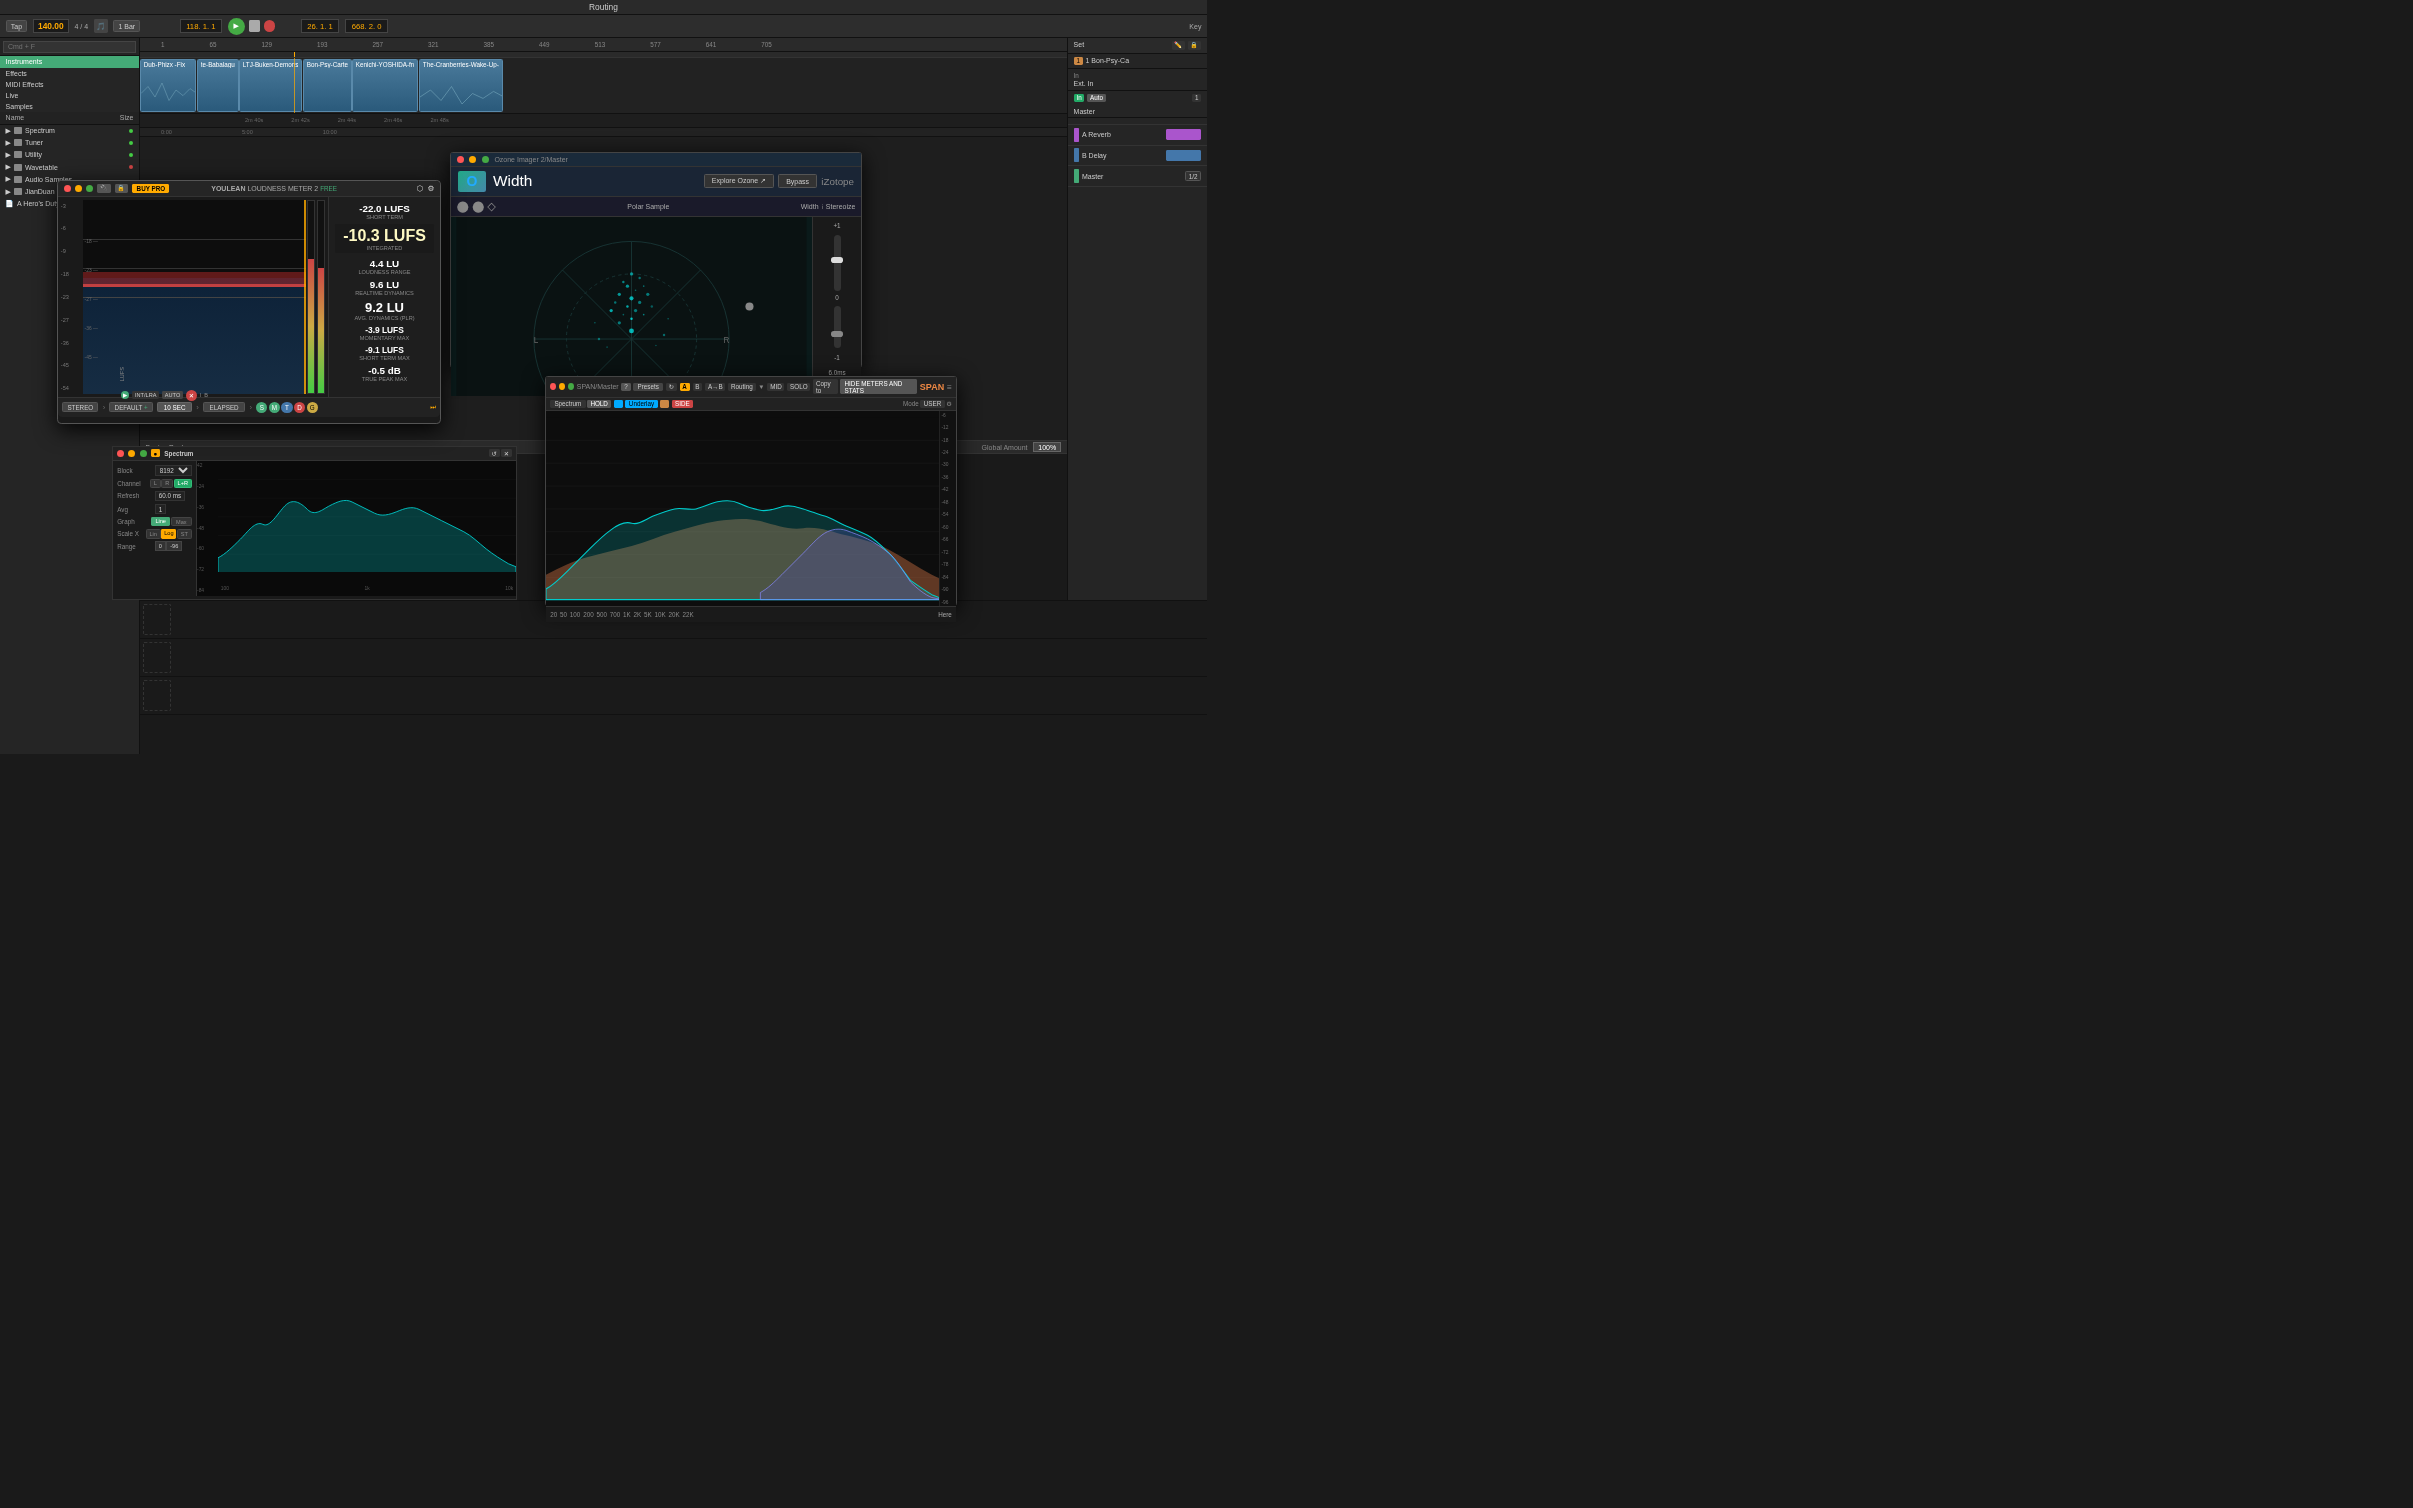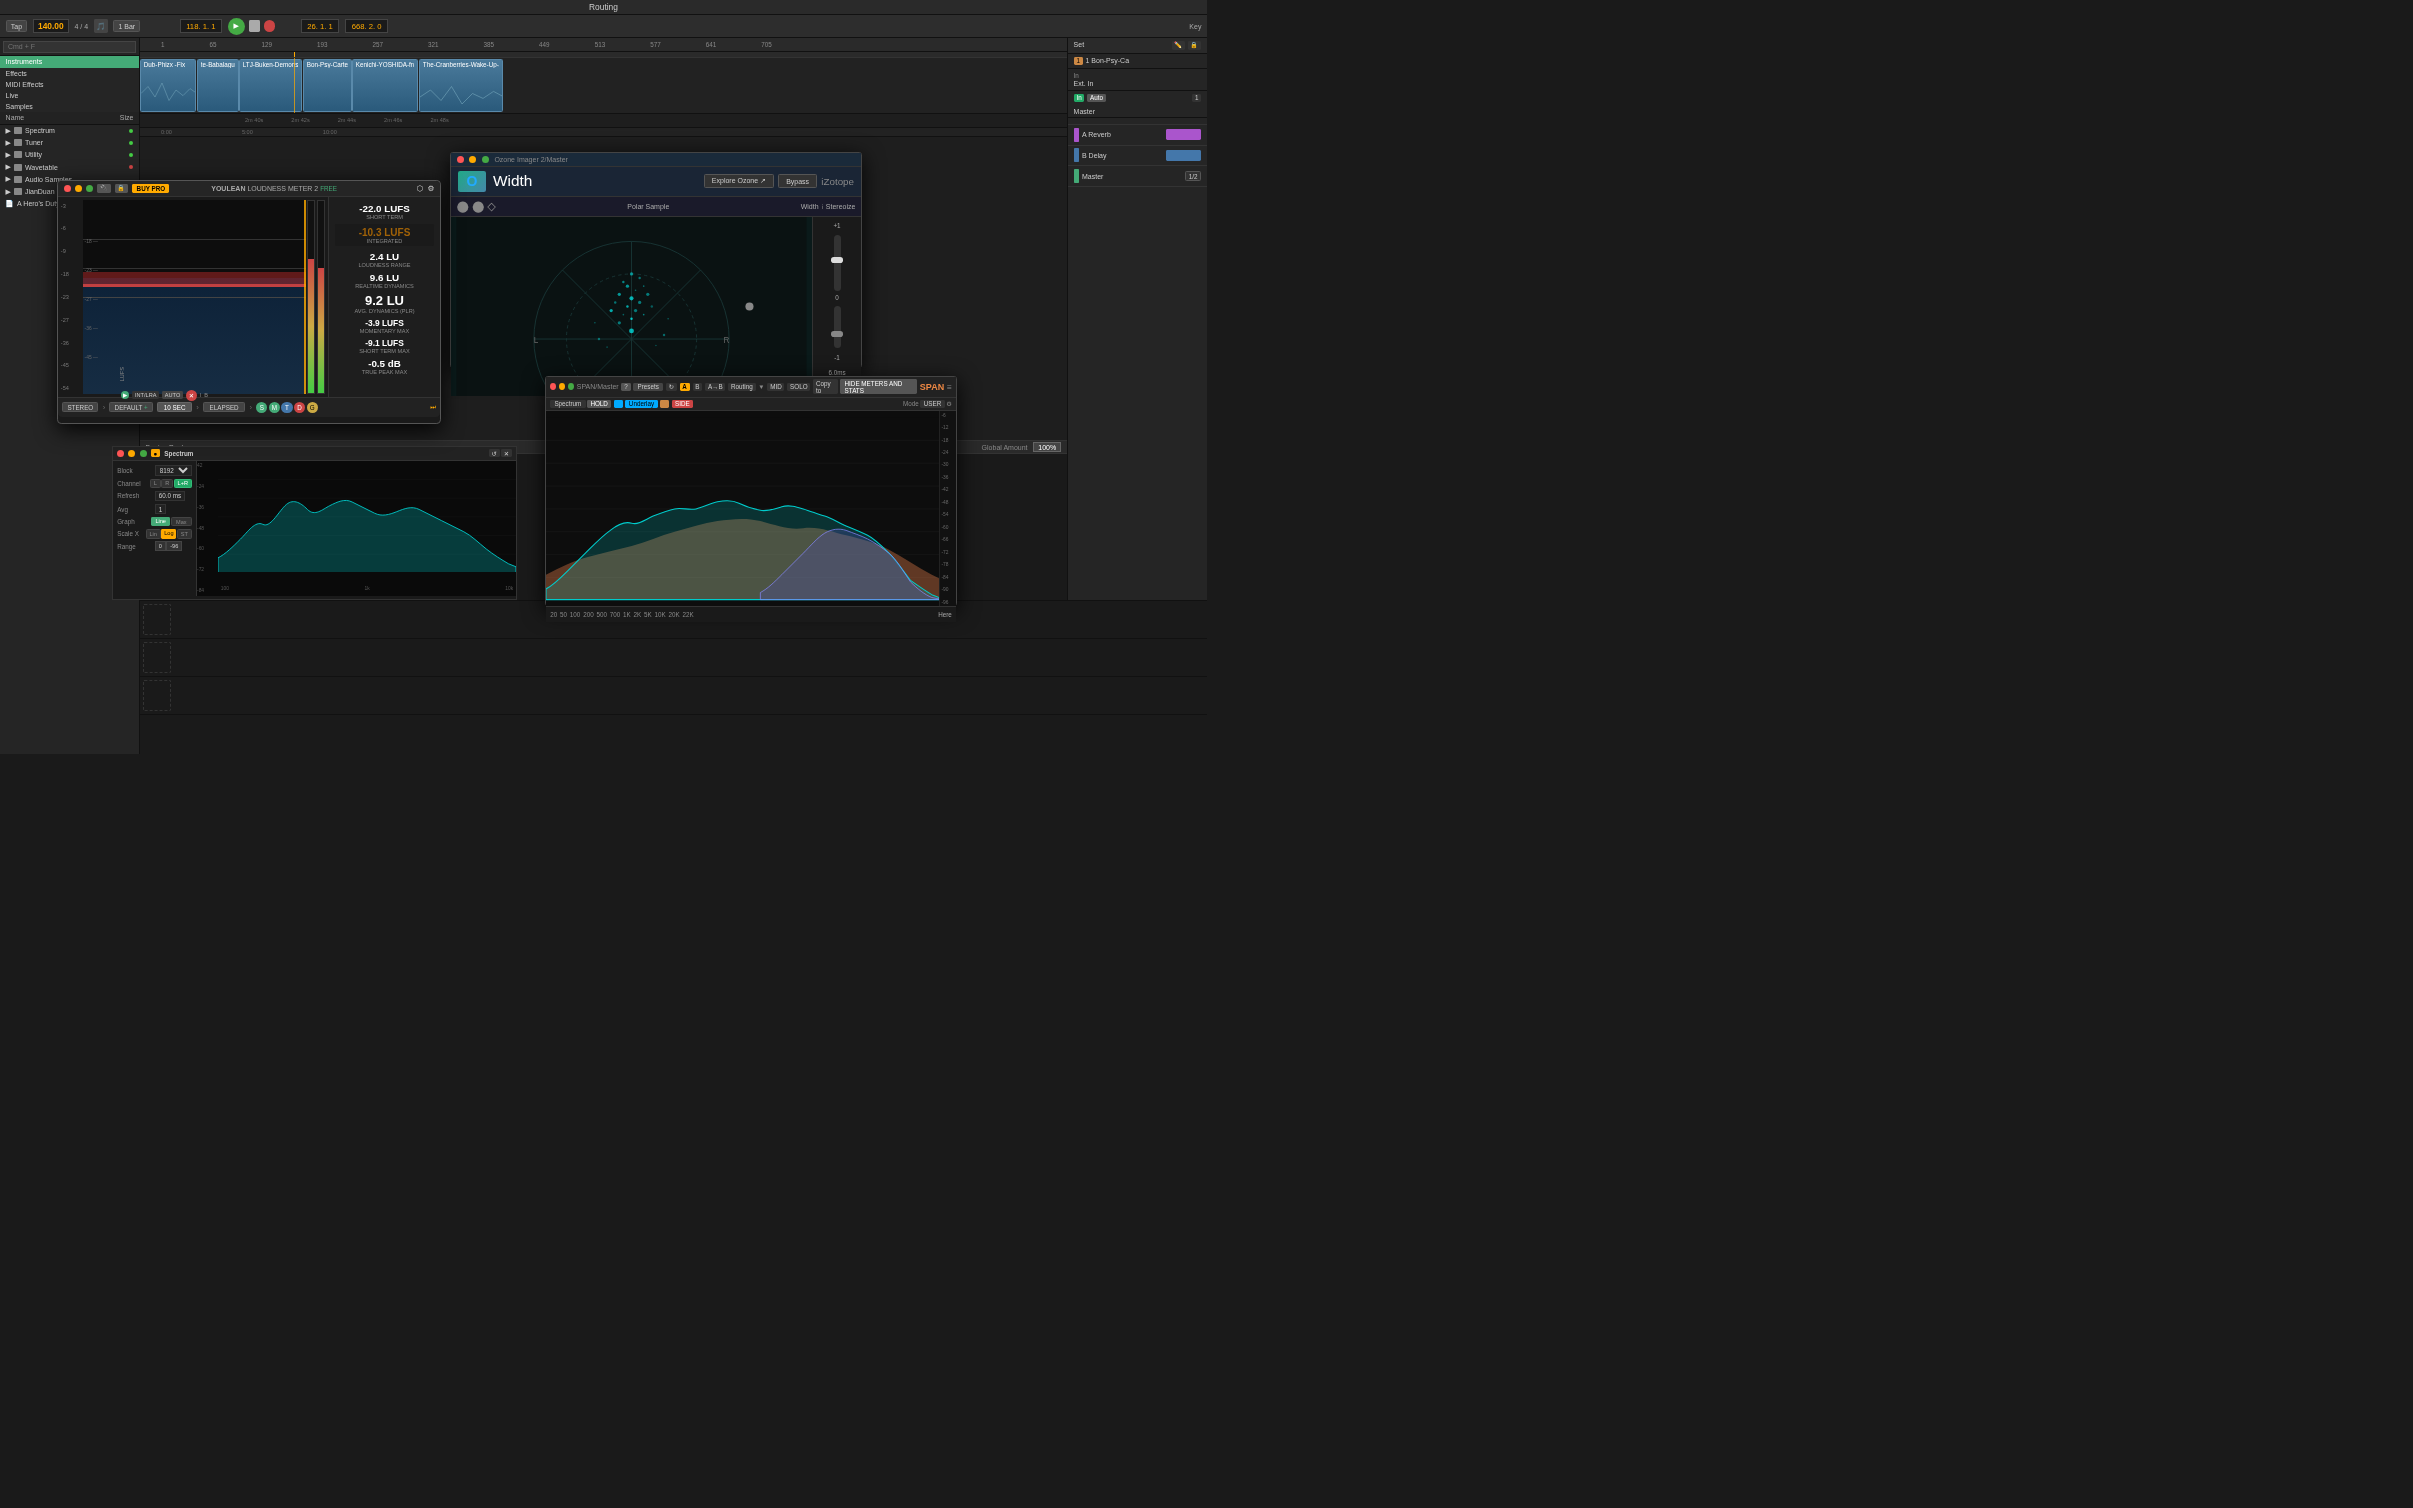--- a/index.html
+++ b/index.html
@@ -318,21 +318,21 @@
     .stat-value {
       font-size: 11.2px;
       font-weight: bold;
       color: #fff;
     }
     .stat-label {
       font-size: 5.6px;
       color: #888;
     }
     .stat-value.short-term { color: #fff; font-size: 9.8px; }
-    .stat-value.integrated { color: #a16207; font-size: 10px; }
+    .stat-value.integrated { color: #fef9c3; font-size: 16px; }
     .loudness-footer {
       height: 19.6px;
       background: #222;
       border-top: 0.7px solid #333;
       display: flex;
       align-items: center;
       gap: 4.2px;
       padding: 0 4.2px;
       border-radius: 0 0 4.2px 4.2px;
     }
@@ -822,21 +822,21 @@
     <div class="loudness-stats">
       <div class="stat-row">
         <div class="stat-value short-term">-22.0 LUFS</div>
         <div class="stat-label">SHORT TERM</div>
       </div>
       <div class="stat-row" style="background:#1a1a1a;padding:2.8px;border-radius:1.4px;">
         <div class="stat-value integrated">-10.3 LUFS</div>
         <div class="stat-label">INTEGRATED</div>
       </div>
       <div class="stat-row">
-        <div class="stat-value" style="font-size:9.8px;">2.4 LU</div>
+        <div class="stat-value" style="font-size:9.8px;">4.4 LU</div>
         <div class="stat-label">LOUDNESS RANGE</div>
       </div>
       <div class="stat-row">
         <div class="stat-value" style="font-size:9.8px;">9.6 LU</div>
         <div class="stat-label">REALTIME DYNAMICS</div>
       </div>
       <div class="stat-row">
         <div class="stat-value" style="font-size:13px;">9.2 LU</div>
         <div class="stat-label">AVG. DYNAMICS (PLR)</div>
       </div>

